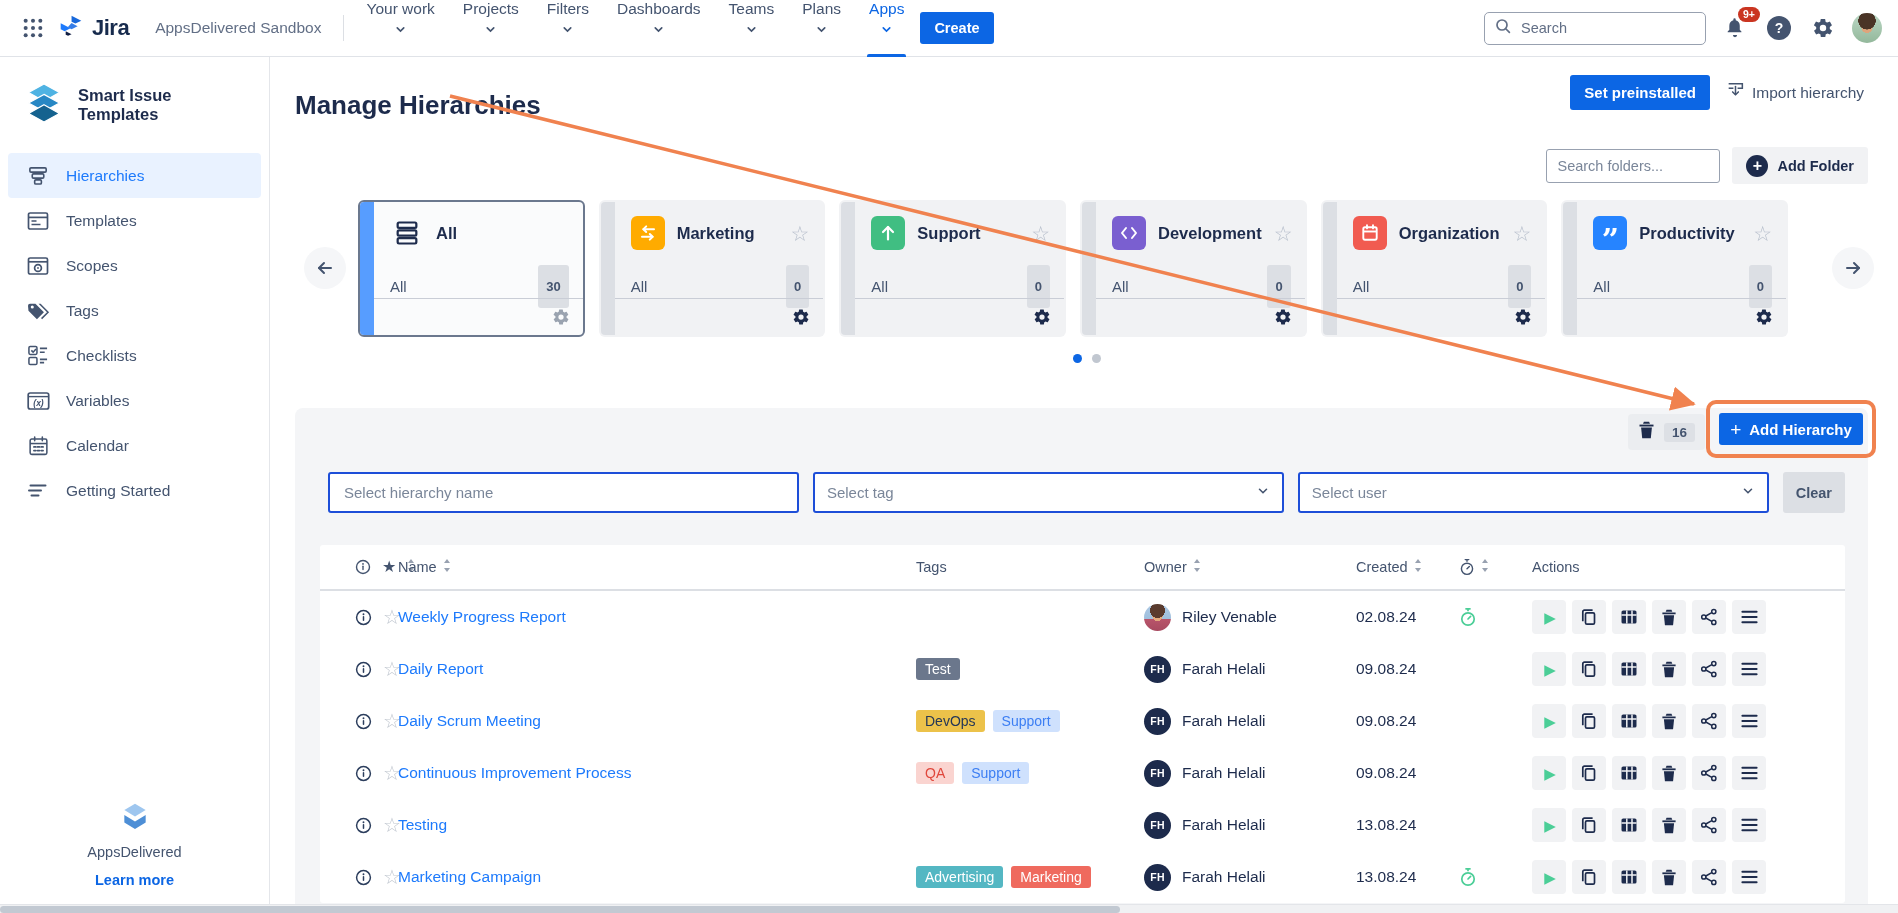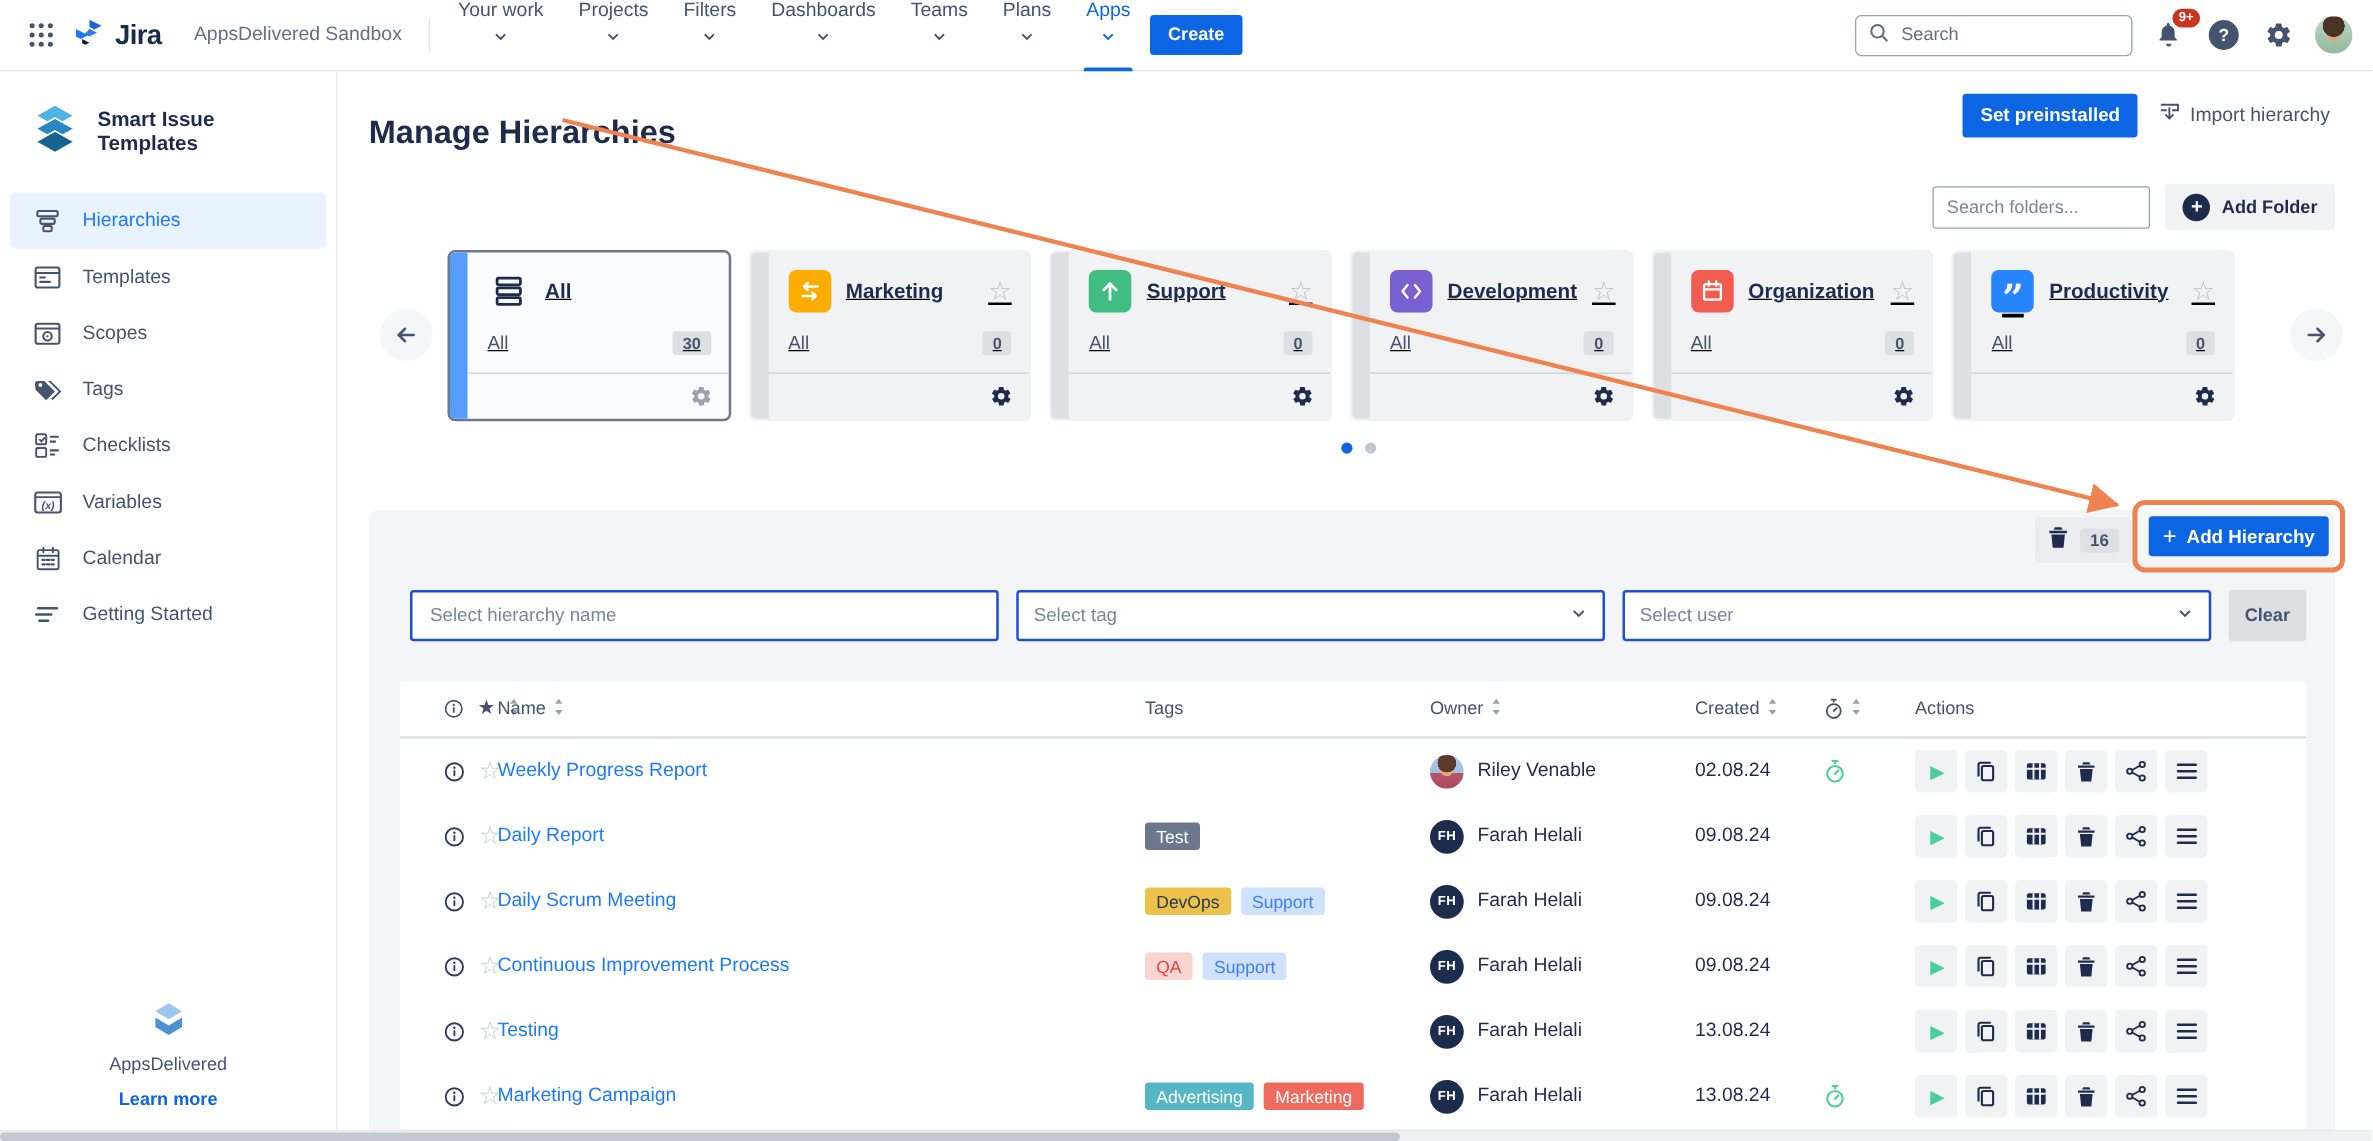--- a/index.html
+++ b/index.html
@@ -56,28 +56,28 @@
   .search-folders{width:174px;height:34px;border:1.5px solid #98A1B0;border-radius:3px;padding:0 10px;font-size:14.5px;color:#172B4D;outline:none;}
   .search-folders::placeholder{color:#7A8699;}
   .add-folder{height:37px;background:#F1F2F4;border:none;border-radius:3px;display:flex;align-items:center;gap:9px;padding:0 14px;font-size:14.5px;font-weight:700;color:#1D2B4C;cursor:pointer;}
   .plus-circle{width:22px;height:22px;border-radius:50%;background:#1D2B4C;color:#fff;font-size:16px;font-weight:700;display:flex;align-items:center;justify-content:center;line-height:1;}
 
   .carousel{position:absolute;top:143px;left:88px;right:110px;height:137px;display:flex;gap:14px;}
   .fcard{flex:1;position:relative;background:#F1F2F4;border-radius:6px;border:2px solid transparent;cursor:pointer;}
   .fcard.selected{background:#FAFBFC;border-color:#6B788E;}
   .fcard .stripe{position:absolute;left:0;top:0;bottom:0;width:14px;background:#DCDFE4;border-radius:4px 0 0 4px;}
   .fcard.selected .stripe{background:#579DFF;}
-  .fcard .cbody{position:absolute;left:30px;right:14px;top:14px;text-decoration:underline;}
+  .fcard .cbody{position:absolute;left:30px;right:14px;top:14px;}
   .ctop{display:flex;align-items:center;gap:12px;}
   .chip{width:34px;height:34px;border-radius:6px;display:flex;align-items:center;justify-content:center;color:#fff;flex:none;}
   .chip.plain{color:#1D2B4C;background:transparent;}
   .ctitle{font-size:16.5px;font-weight:700;color:#1D2B4C;flex:1;}
   .cstar{color:#B6BECB;font-size:21px;line-height:1;cursor:pointer;}
   .cmid{display:flex;justify-content:space-between;align-items:center;margin-top:15px;color:#44546F;font-size:15px;}
-  .ccount{background:#DCDFE4;border-radius:3px;padding:2px 8px;font-weight:700;font-size:13px;color:#44546F;}
+  .ccount{background:#DCDFE4;border-radius:3px;padding:14px 8px;font-weight:700;font-size:13px;color:#44546F;}
   .cfoot{position:absolute;left:14px;right:0;bottom:0;height:37px;border-top:1.5px solid #C9CDD6;display:flex;align-items:center;justify-content:flex-end;padding-right:13px;}
   .cgear{color:#1D2B4C;cursor:pointer;display:flex;}
   .fcard.selected .cgear{color:#9AA3B0;}
   .arrow-btn{position:absolute;width:42px;height:42px;border-radius:50%;background:#F5F6F8;display:flex;align-items:center;justify-content:center;color:#44546F;top:190px;cursor:pointer;border:none;}
   .arrow-btn.left{left:34px;}
   .arrow-btn.right{left:1562px;}
   .dots{position:absolute;top:297px;left:803px;display:flex;gap:10px;}
   .dot{width:9px;height:9px;border-radius:50%;background:#C1C7D0;cursor:pointer;}
   .dot.active{background:#0C66E4;}
 

